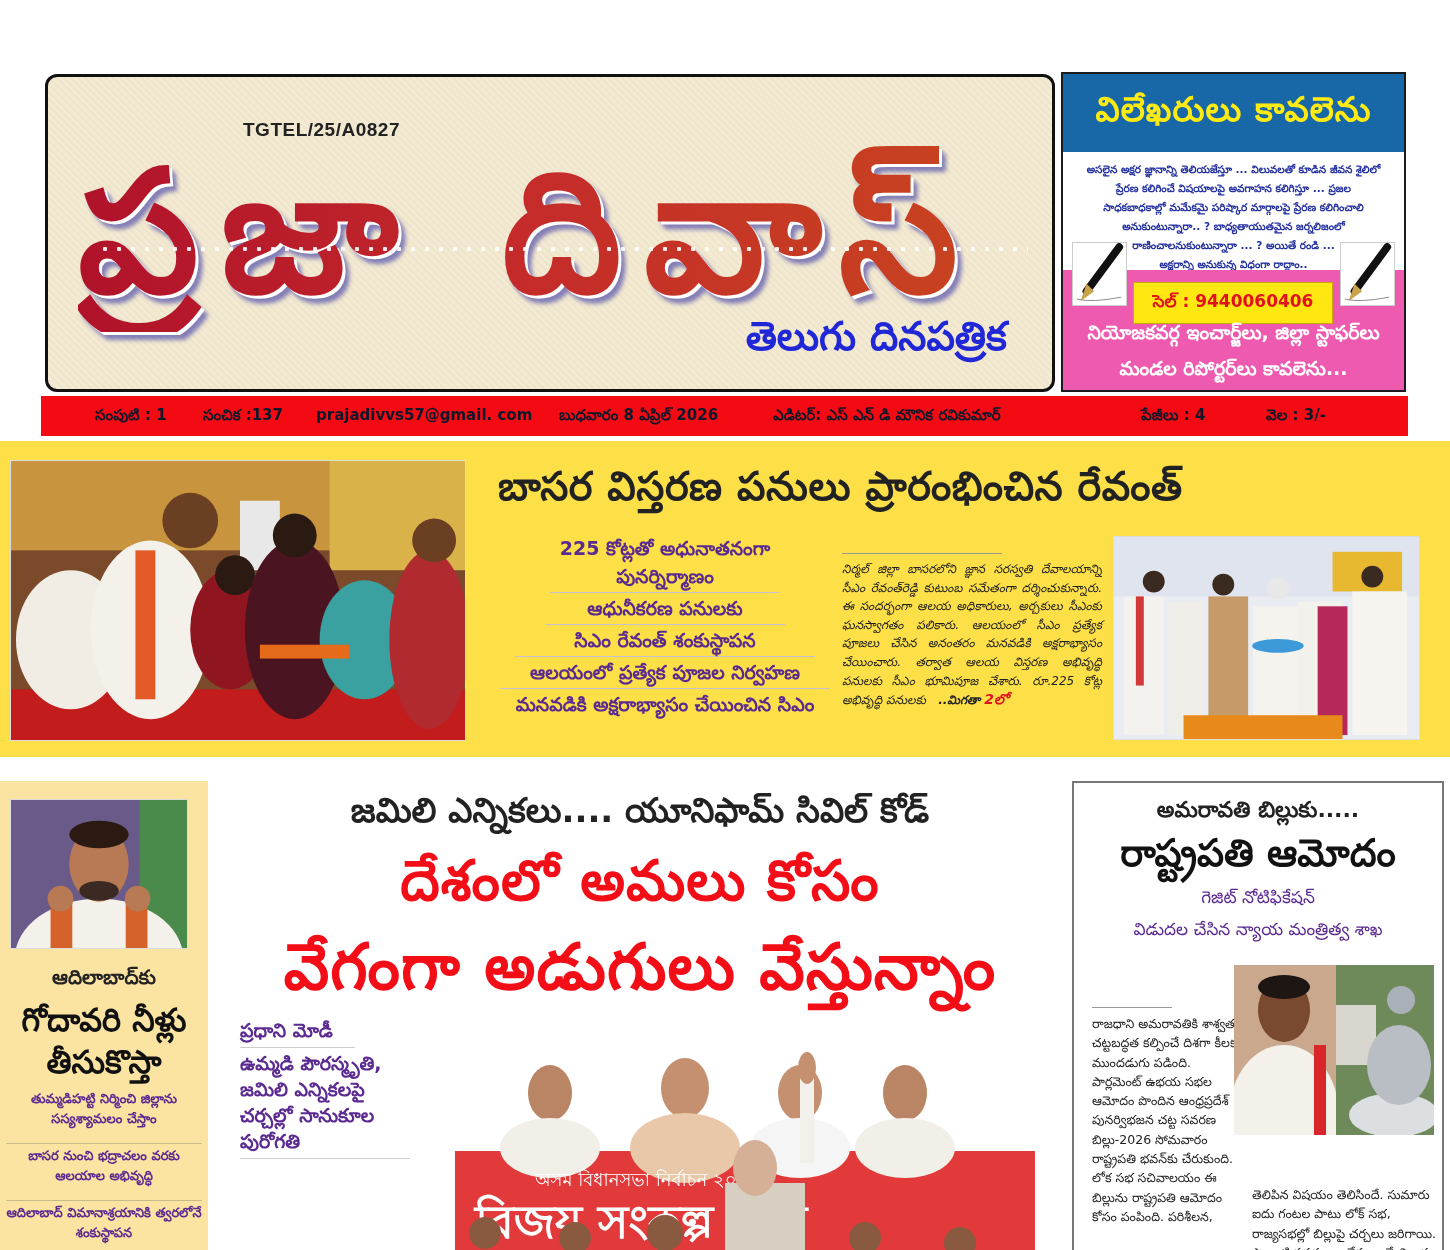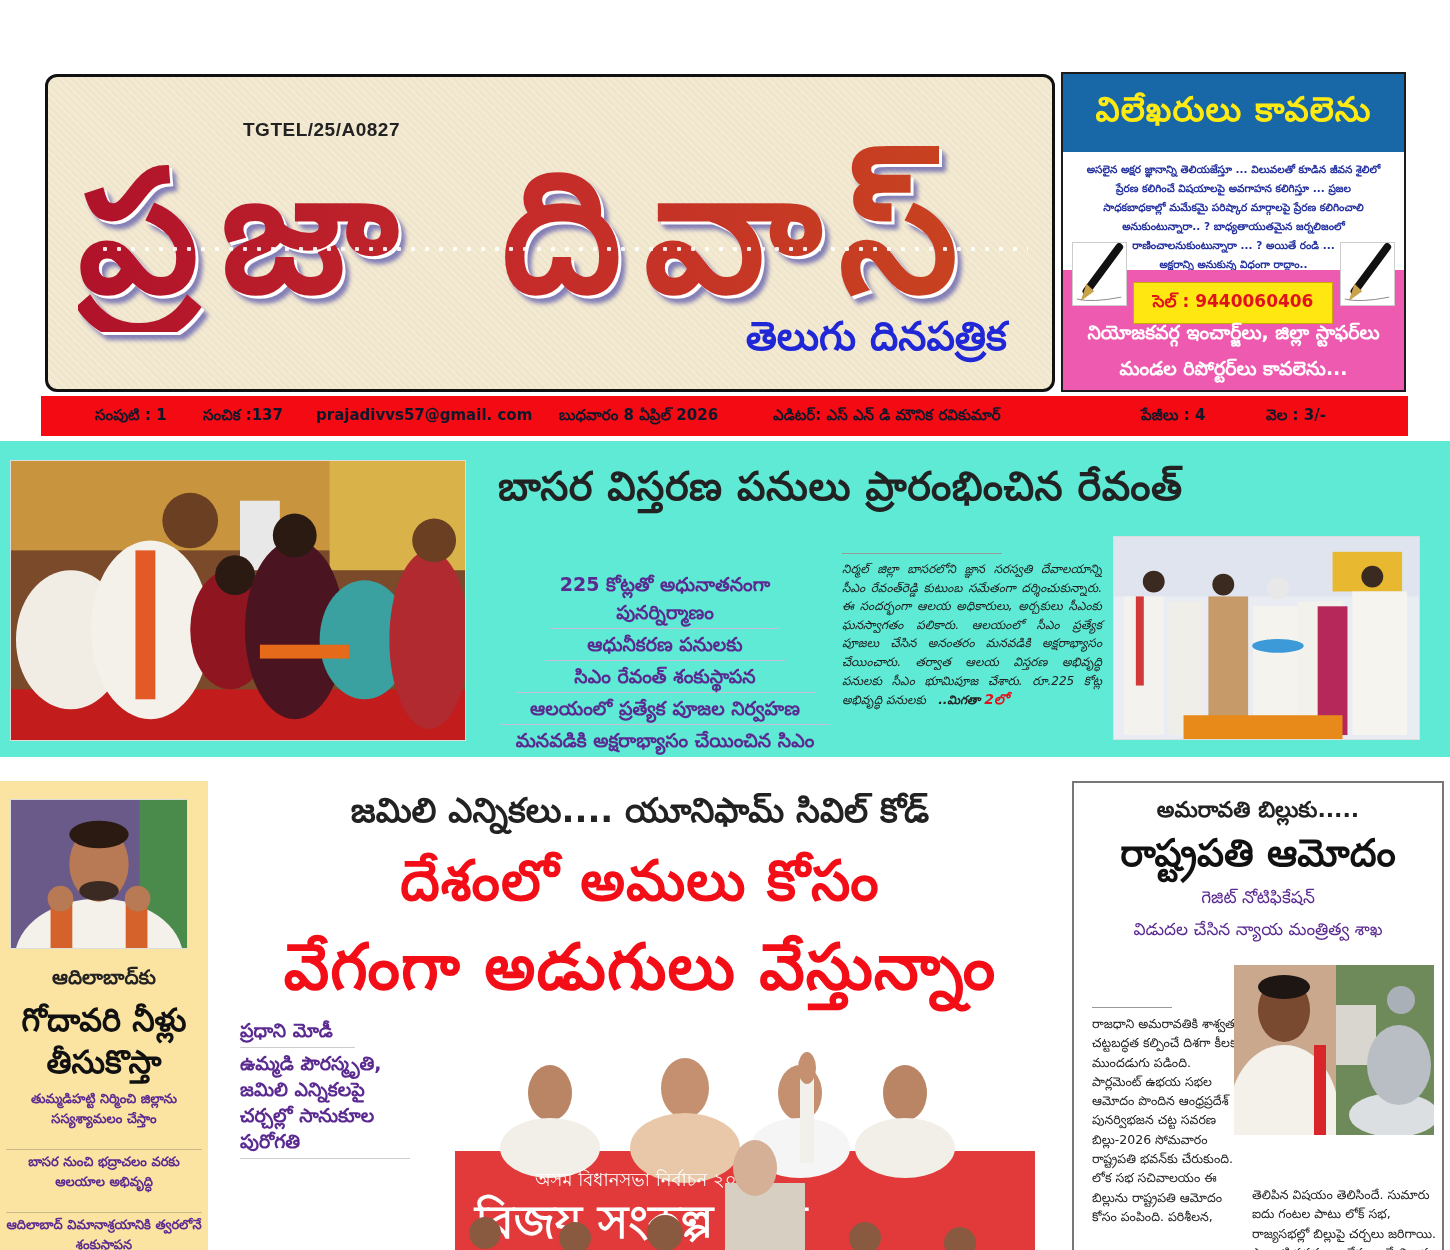--- a/index.html
+++ b/index.html
@@ -72,52 +72,52 @@
 
   
   .infobar {
     position: absolute; left: 41px; top: 396px; width: 1367px; height: 40px;
     background: #f40a12; color: #0f172a; font-weight: bold; font-size: 15px;
   }
   .infobar span { position: absolute; top: 10px; white-space: nowrap; }
 
   
   .lead {
-    position: absolute; left: 0; top: 441px; width: 1450px; height: 316px; background: #5eead4;
+    position: absolute; left: 0; top: 441px; width: 1450px; height: 316px; background: #fde047;
   }
   .photo {
     position: absolute; overflow: hidden; border: 1px solid #ddd;
   }
   .photo svg { width: 100%; height: 100%; display: block; }
   .lead-headline {
     position: absolute; left: 498px; top: 22px; font-size: 40px; font-weight: bold; color: #222;
     white-space: nowrap; letter-spacing: 0.5px;
   }
-  .lead-subs { position: absolute; left: 490px; top: 92px; width: 350px; text-align: center; margin-top: 36px; }
+  .lead-subs { position: absolute; left: 490px; top: 92px; width: 350px; text-align: center; }
   .lead-subs .item {
     color: #5b2a91; font-weight: bold; font-size: 19px; line-height: 28px; padding: 1px 0 2px 0;
     border-bottom: 1px solid #c5c0d4; margin: 0 auto;
   }
   .lead-subs .item:last-child { border-bottom: none; }
   .lead-body {
     position: absolute; left: 842px; top: 112px; width: 260px;
     font-size: 12px; line-height: 18.6px; color: #222; text-align: justify; font-style: italic;
   }
   .lead-body .rule { width: 160px; height: 1px; background: #999; margin-bottom: 6px; }
   .lead-body .more { font-weight: bold; }
   .lead-body .more b { color: #e0121d; font-size: 14px; }
 
   
   .leftcol {
     position: absolute; left: 0; top: 781px; width: 208px; height: 469px; background: #fbe3a2;
   }
   .leftcol .kicker { position: absolute; left: 0; top: 184px; width: 100%; text-align: center; font-size: 20px; font-weight: bold; color: #222; }
   .leftcol .big { position: absolute; left: 0; top: 218px; width: 100%; text-align: center; font-size: 32px; line-height: 42px; font-weight: bold; color: #111; }
   .leftcol .subs { position: absolute; left: 6px; top: 306px; width: 196px; text-align: center; }
-  .leftcol .subs .item { color: #5b2a91; font-weight: bold; font-size: 13px; line-height: 20px; padding: 2px 0 20px 0; border-bottom: 1px solid #c9b88a; }
+  .leftcol .subs .item { color: #5b2a91; font-weight: bold; font-size: 13px; line-height: 20px; padding: 2px 0 14px 0; border-bottom: 1px solid #c9b88a; }
   .leftcol .subs .item:last-child { border-bottom: none; }
 
   
   .center-kicker { position: absolute; left: 230px; top: 790px; width: 820px; text-align: center; font-size: 34px; font-weight: bold; color: #222; }
   .center-head1 { position: absolute; left: 230px; top: 848px; width: 820px; text-align: center; font-size: 56px; font-weight: bold; color: #f20d17; letter-spacing: 1px; }
   .center-head2 { position: absolute; left: 230px; top: 930px; width: 820px; text-align: center; font-size: 64px; font-weight: bold; color: #f20d17; letter-spacing: 1px; }
   .center-subs { position: absolute; left: 240px; top: 1015px; width: 215px; }
   .center-subs .item { color: #5b2a91; font-weight: bold; font-size: 19px; line-height: 26px; padding: 2px 0 4px 0; border-bottom: 1px solid #ccc; }
   .center-subs .item.noborder { border-bottom: none; }
 

